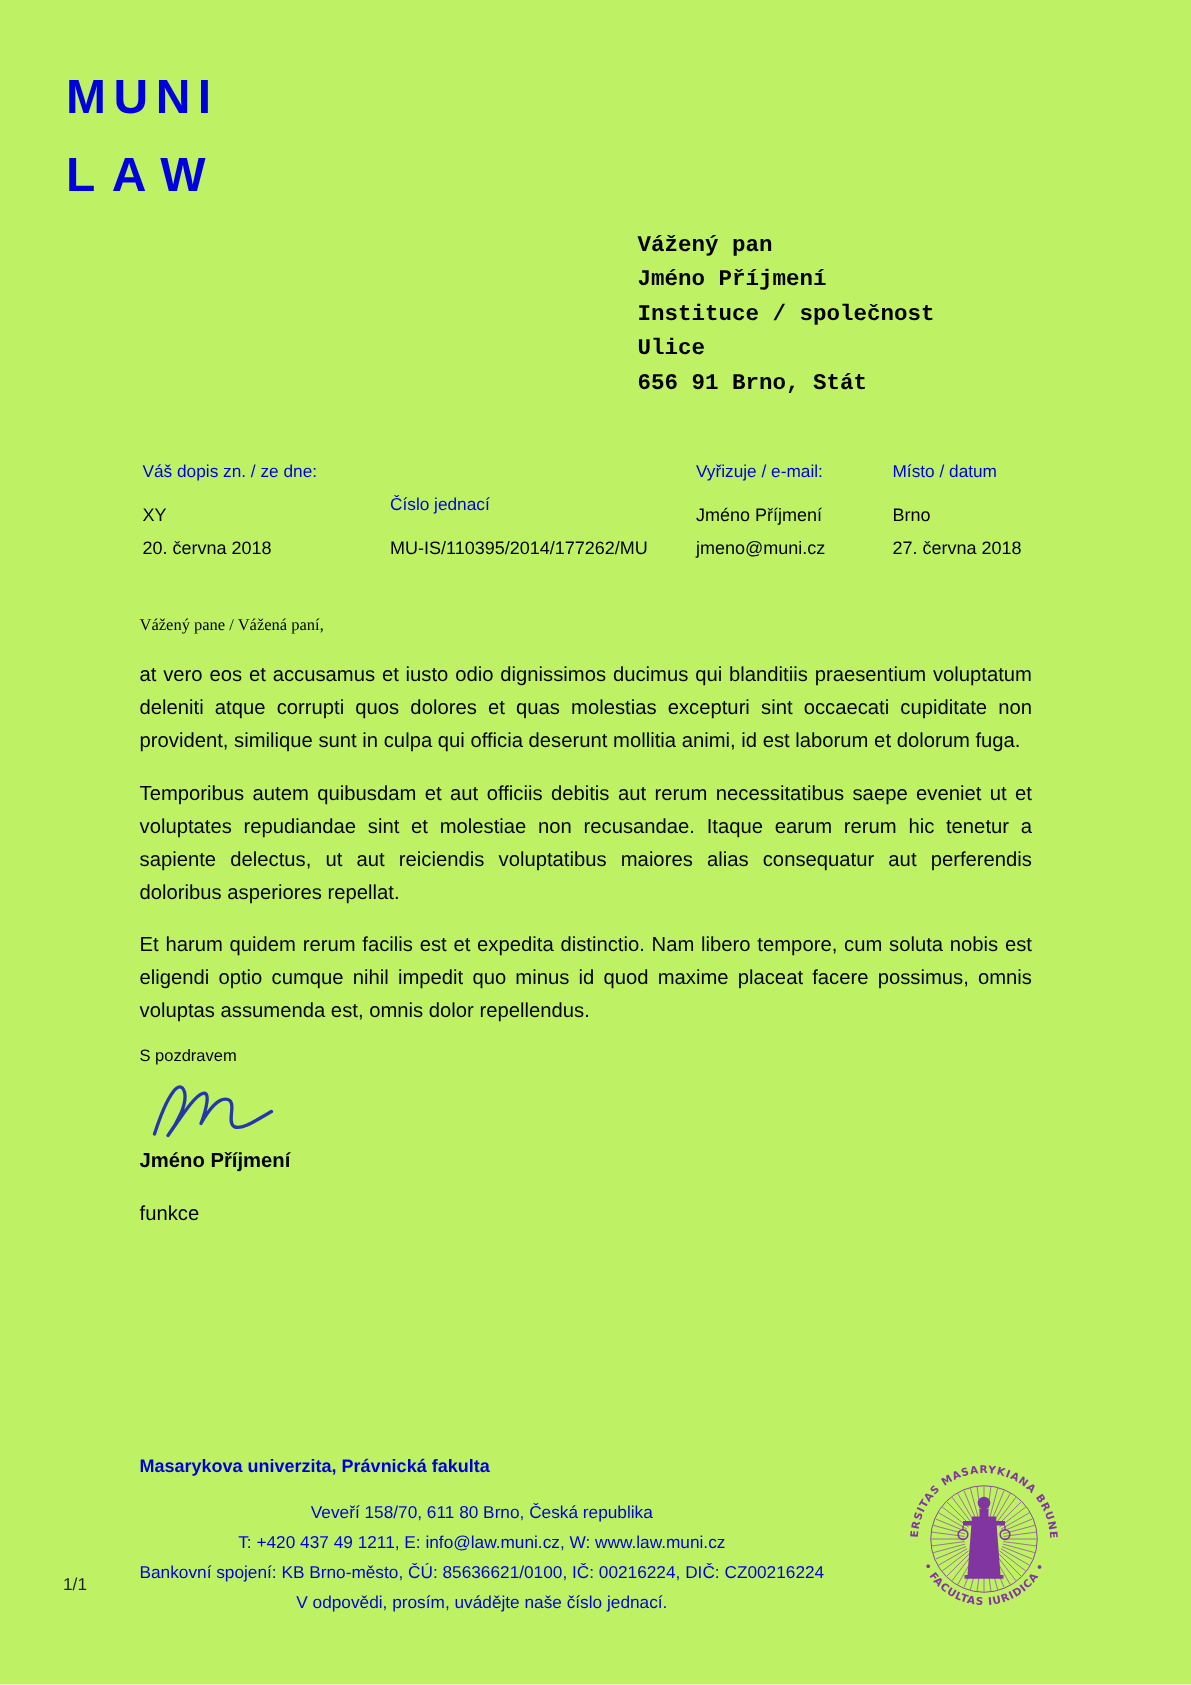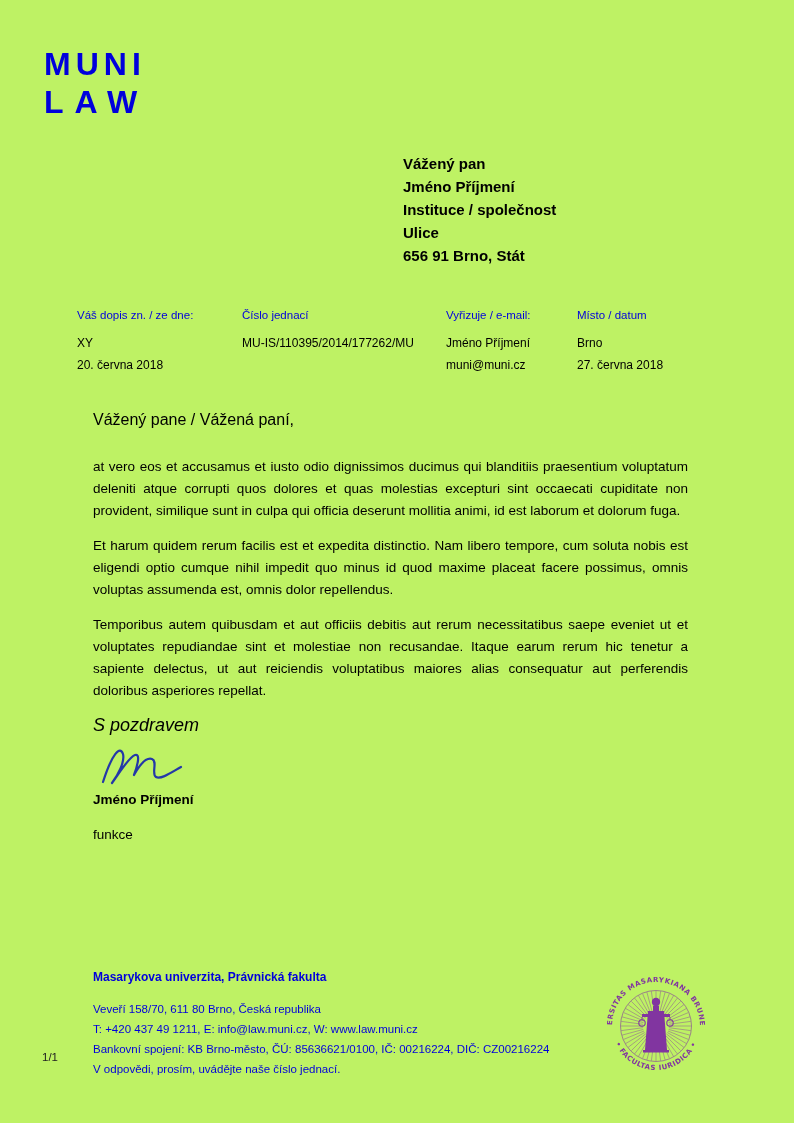--- a/index.html
+++ b/index.html
@@ -15,51 +15,51 @@
   }
 
   
   .logo { position: absolute; left: 44px; top: 48px; color: #0000DC; }
   .logo-top {
     font-size: 32px; font-weight: bold; letter-spacing: 5px;
     line-height: 1.05;
   }
   .logo-bottom {
     font-size: 32px; font-weight: bold; letter-spacing: 11px;
-    line-height: 1.05; margin-top: 4px; text-align: center;
-  }
-
-  
-  .recipient { position: absolute; left: 403px; top: 152px; }
+    line-height: 1.05; margin-top: 18px; text-align: center;
+  }
+
+  
+  .recipient { position: absolute; left: 425px; top: 152px; font-family: Liberation Mono, monospace; }
   .recipient-line { font-size: 15px; font-weight: bold; line-height: 23px; }
 
   
-  .refs { position: absolute; left: 77px; top: 308px; width: 662px; display: flex; }
+  .refs { position: absolute; left: 95px; top: 308px; width: 662px; display: flex; align-items: flex-end; }
   .ref-col { flex: 0 0 auto; }
   .col-1 { width: 165px; }
   .col-2 { width: 204px; }
   .col-3 { width: 131px; }
   .col-4 { width: 160px; }
   .ref-label { font-size: 11.5px; color: #0000DC; margin-bottom: 10px; line-height: 14px; }
   .ref-value { font-size: 12px; color: #000; line-height: 22px; }
 
   
   .letter { position: absolute; left: 93px; top: 411px; width: 612px; }
   .subject { font-size: 15px; font-weight: bold; margin: 0 0 26px 0; }
-  .salutation { font-size: 16px; margin: 0 0 27px 0; }
+  .salutation { font-size: 11px; margin: 0 0 16px 0; font-family: Liberation Serif, serif; }
   .para { font-size: 13.5px; line-height: 22px; text-align: justify; margin: 0 17px 13px 0; }
-  .closing { font-size: 18px; margin: 0 0 0 0; font-style: italic; }
+  .closing { font-size: 11px; margin: 0 0 0 0; }
   .signature { margin: 6px 0 0 6px; height: 48px; }
   .signer-name { font-size: 13.5px; font-weight: bold; margin-top: 2px; }
   .signer-title { font-size: 13.5px; margin-top: 20px; }
 
   
   .footer { position: absolute; left: 93px; top: 970px; }
   .footer-institution { font-size: 12px; font-weight: bold; color: #0000DC; margin-bottom: 15px; }
-  .footer-line { font-size: 11.5px; color: #0000DC; line-height: 20px; }
+  .footer-line { font-size: 11.5px; color: #0000DC; line-height: 20px; text-align: center; }
 
   .page-number { position: absolute; left: 42px; top: 1051px; font-size: 11.5px; color: #222; }
 
   
   .seal { position: absolute; left: 596px; top: 966px; width: 120px; height: 120px; }
   .seal-text {
     font-family: "DejaVu Sans", sans-serif;
     font-size: 7px; font-weight: bold; letter-spacing: 0.6px;
     fill: #8135A0;
   }
@@ -88,34 +88,34 @@
       <div class="ref-value">XY</div>
       <div class="ref-value">20. června 2018</div>
     </div>
     <div class="ref-col col-2">
       <div class="ref-label">Číslo jednací</div>
       <div class="ref-value">MU-IS/110395/2014/177262/MU</div>
     </div>
     <div class="ref-col col-3">
       <div class="ref-label">Vyřizuje / e-mail:</div>
       <div class="ref-value">Jméno Příjmení</div>
-      <div class="ref-value">muni@muni.cz</div>
+      <div class="ref-value">jmeno@muni.cz</div>
     </div>
     <div class="ref-col col-4">
       <div class="ref-label">Místo / datum</div>
       <div class="ref-value">Brno</div>
       <div class="ref-value">27. června 2018</div>
     </div>
   </section>
 
   <section class="letter">
     <p class="salutation">Vážený pane / Vážená paní,</p>
     <p class="para">at vero eos et accusamus et iusto odio dignissimos ducimus qui blanditiis praesentium voluptatum deleniti atque corrupti quos dolores et quas molestias excepturi sint occaecati cupiditate non provident, similique sunt in culpa qui officia deserunt mollitia animi, id est laborum et dolorum fuga.</p>
+    <p class="para">Temporibus autem quibusdam et aut officiis debitis aut rerum necessitatibus saepe eveniet ut et voluptates repudiandae sint et molestiae non recusandae. Itaque earum rerum hic tenetur a sapiente delectus, ut aut reiciendis voluptatibus maiores alias consequatur aut perferendis doloribus asperiores repellat.</p>
     <p class="para">Et harum quidem rerum facilis est et expedita distinctio. Nam libero tempore, cum soluta nobis est eligendi optio cumque nihil impedit quo minus id quod maxime placeat facere possimus, omnis voluptas assumenda est, omnis dolor repellendus.</p>
-    <p class="para">Temporibus autem quibusdam et aut officiis debitis aut rerum necessitatibus saepe eveniet ut et voluptates repudiandae sint et molestiae non recusandae. Itaque earum rerum hic tenetur a sapiente delectus, ut aut reiciendis voluptatibus maiores alias consequatur aut perferendis doloribus asperiores repellat.</p>
     <p class="closing">S pozdravem</p>
 
     <div class="signature">
       <svg width="92" height="46" viewBox="0 0 92 46">
         <path d="M4 40 C 13 12, 21 3, 24 12 C 26 20, 19 33, 13 41 C 21 30, 30 15, 36 13 C 42 11, 38 25, 35 33 C 40 24, 47 15, 53 17 C 59 19, 52 32, 57 35 C 62 38, 73 30, 82 25" fill="none" stroke="#2438A8" stroke-width="2.2" stroke-linecap="round" stroke-linejoin="round"></path>
       </svg>
     </div>
 
     <div class="signer-name">Jméno Příjmení</div>
     <div class="signer-title">funkce</div>

